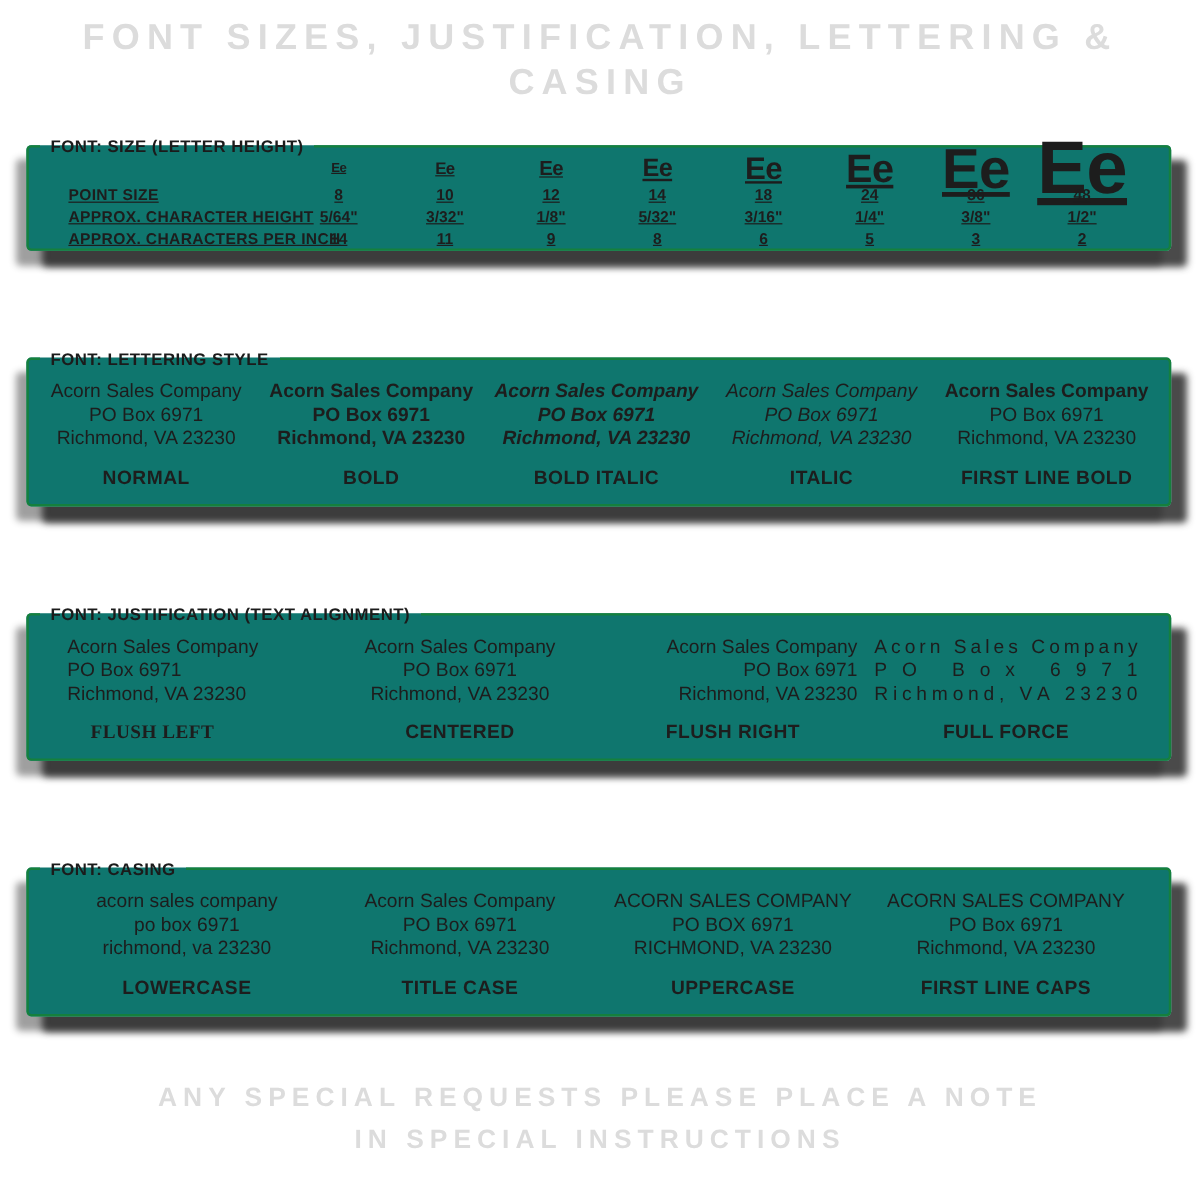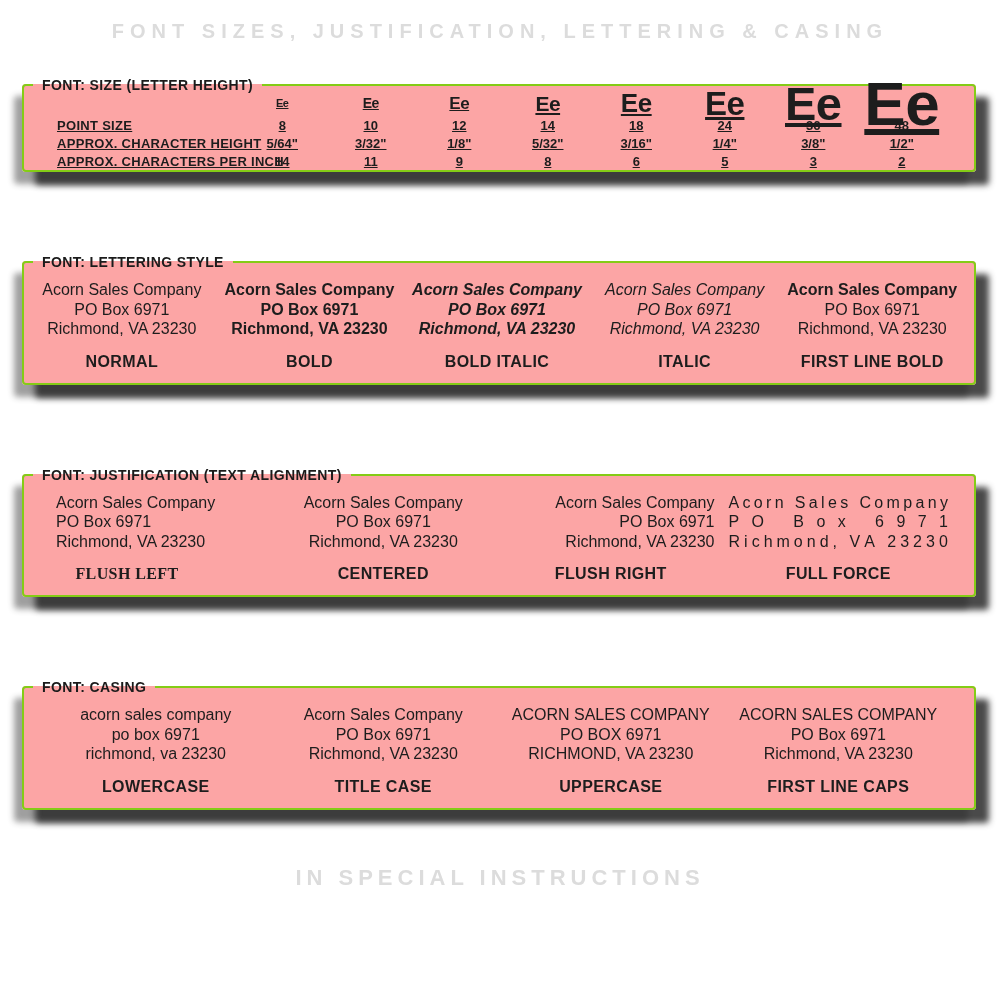--- a/index.html
+++ b/index.html
@@ -10,29 +10,29 @@
     overflow: hidden;
   }
   .page { width: 1000px; height: 1000px; position: relative; }
 
   
   .ghost {
     text-align: center;
     color: #dcdcdc;
     font-weight: 700;
   }
-  .ghost-header { padding-top: 13px; font-size: 20px; letter-spacing: 6px; line-height: 37px; }
+  .ghost-header { padding-top: 13px; font-size: 30px; letter-spacing: 6px; line-height: 37px; }
   .ghost-footer { margin-top: 50px; font-size: 22px; letter-spacing: 5px; line-height: 35px; }
 
   
   fieldset.panel {
     margin: 82px 24px 0 22px;
-    border: 2px solid #84cc16;
+    border: 2px solid #15803d;
     border-radius: 4px;
-    background: #fca5a5;
+    background: #0f766e;
     padding: 0;
     box-shadow: 13px 13px 6px rgba(42,42,42,0.85), -8px 12px 6px rgba(42,42,42,0.45);
   }
   fieldset.panel.first { margin-top: 27px; }
   legend {
     font-size: 14px;
     font-weight: 700;
     letter-spacing: 0.4px;
     color: #1b1b1b;
     padding: 0 9px;
@@ -312,16 +312,17 @@
           <div class="sample-line">ACORN SALES COMPANY</div>
           <div class="sample-line">PO Box 6971</div>
           <div class="sample-line">Richmond, VA 23230</div>
         </div>
         <div class="col-label">FIRST LINE CAPS</div>
       </div>
     </div>
   </fieldset>
 
   <div class="ghost ghost-footer">
+    <div>ANY SPECIAL REQUESTS PLEASE PLACE A NOTE</div>
     <div>IN SPECIAL INSTRUCTIONS</div>
   </div>
 
 </div>
 
 </body></html>

